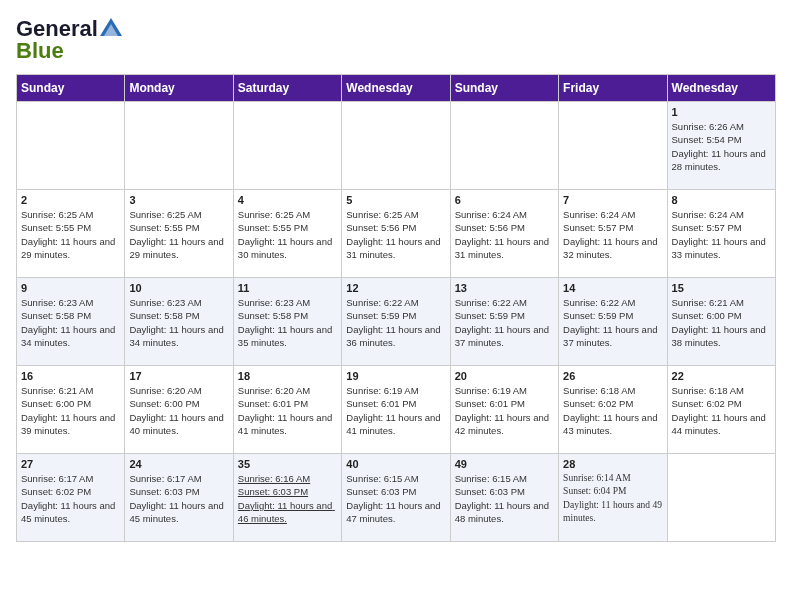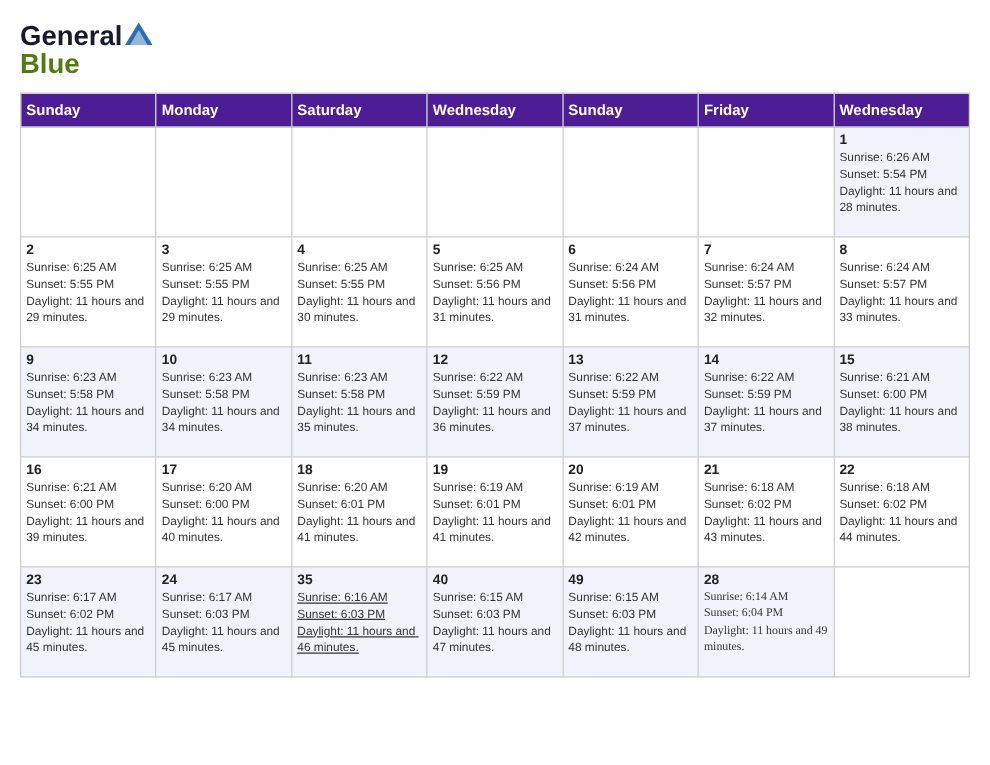--- a/index.html
+++ b/index.html
@@ -238,35 +238,35 @@
 Sunset: 6:01 PM
 Daylight: 11 hours and 41 minutes.</div>
         </td>
         <td>
           <span class="day-num">20</span>
           <div class="day-info" style="white-space: pre-wrap;">Sunrise: 6:19 AM
 Sunset: 6:01 PM
 Daylight: 11 hours and 42 minutes.</div>
         </td>
         <td>
-          <span class="day-num">21</span>
+          <span class="day-num">26</span>
           <div class="day-info" style="white-space: pre-wrap;">Sunrise: 6:18 AM
 Sunset: 6:02 PM
 Daylight: 11 hours and 43 minutes.</div>
         </td>
         <td>
           <span class="day-num">22</span>
           <div class="day-info" style="white-space: pre-wrap;">Sunrise: 6:18 AM
 Sunset: 6:02 PM
 Daylight: 11 hours and 44 minutes.</div>
         </td>
       </tr>
       <tr>
         <td>
-          <span class="day-num">23</span>
+          <span class="day-num">27</span>
           <div class="day-info" style="white-space: pre-wrap;">Sunrise: 6:17 AM
 Sunset: 6:02 PM
 Daylight: 11 hours and 45 minutes.</div>
         </td>
         <td>
           <span class="day-num">24</span>
           <div class="day-info" style="white-space: pre-wrap;">Sunrise: 6:17 AM
 Sunset: 6:03 PM
 Daylight: 11 hours and 45 minutes.</div>
         </td>

